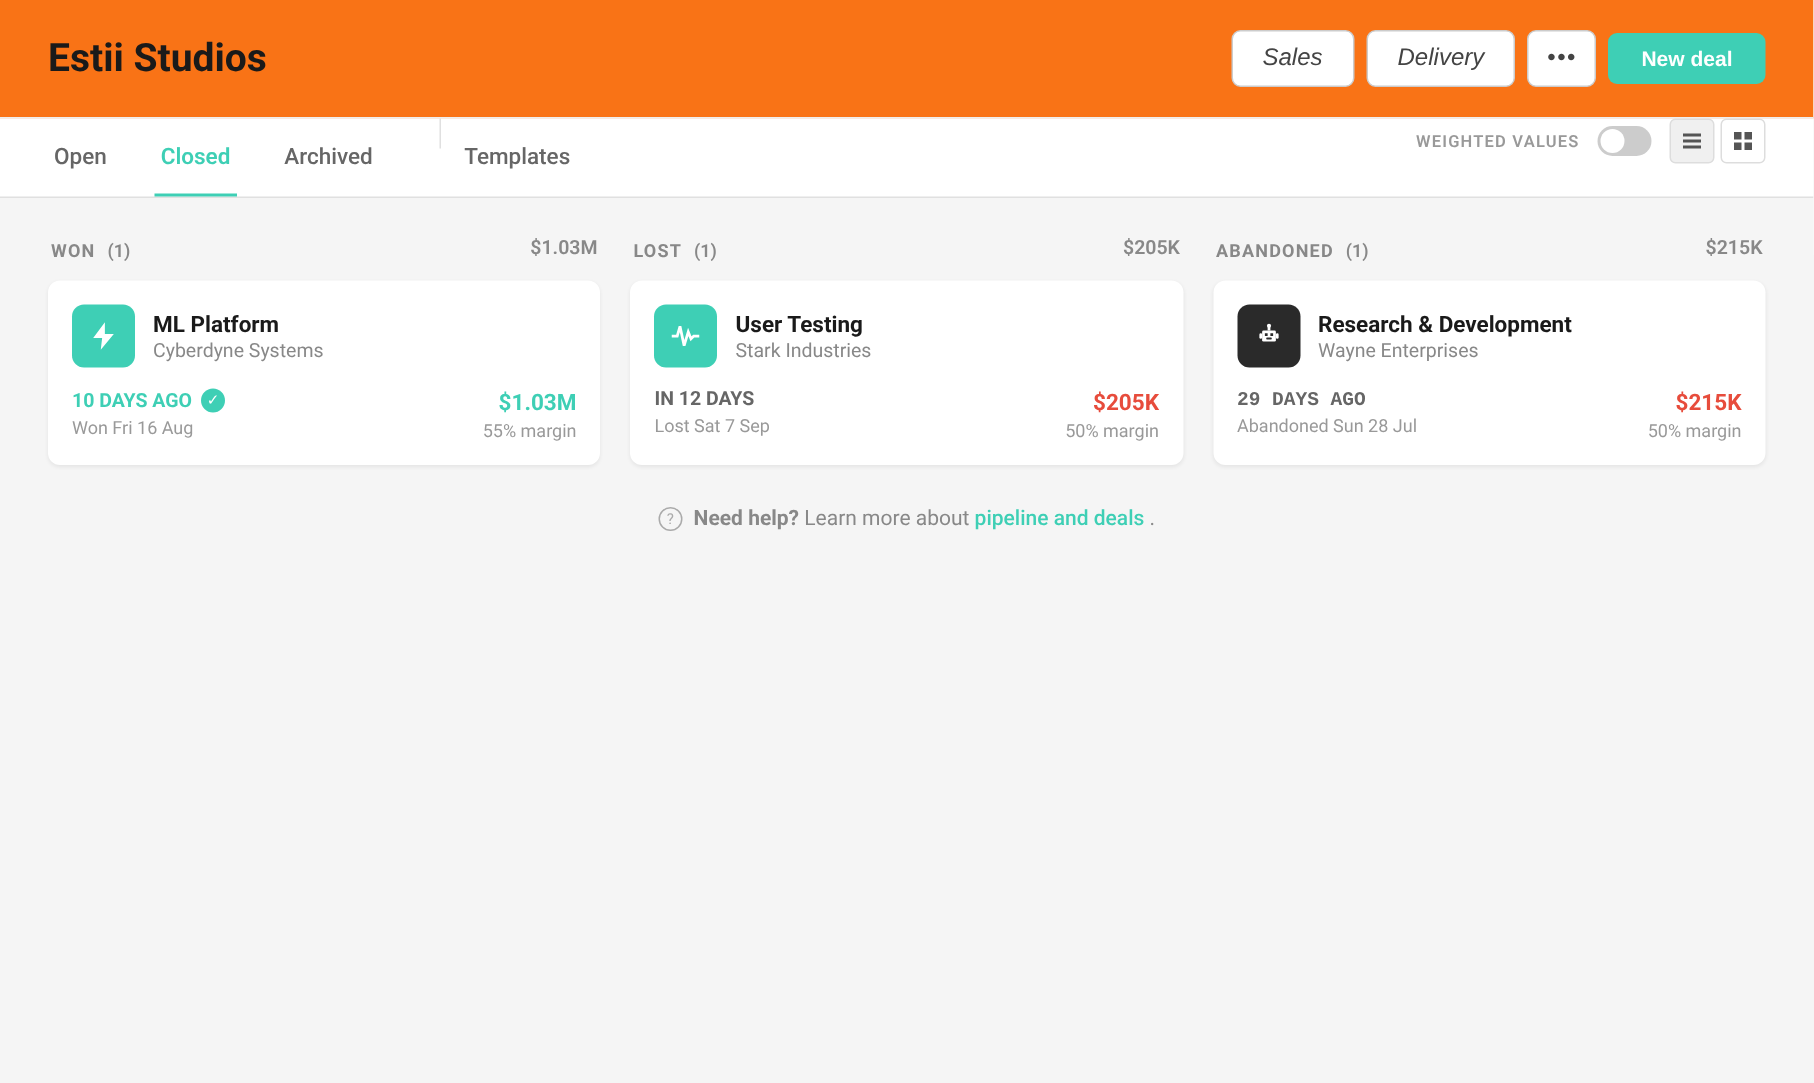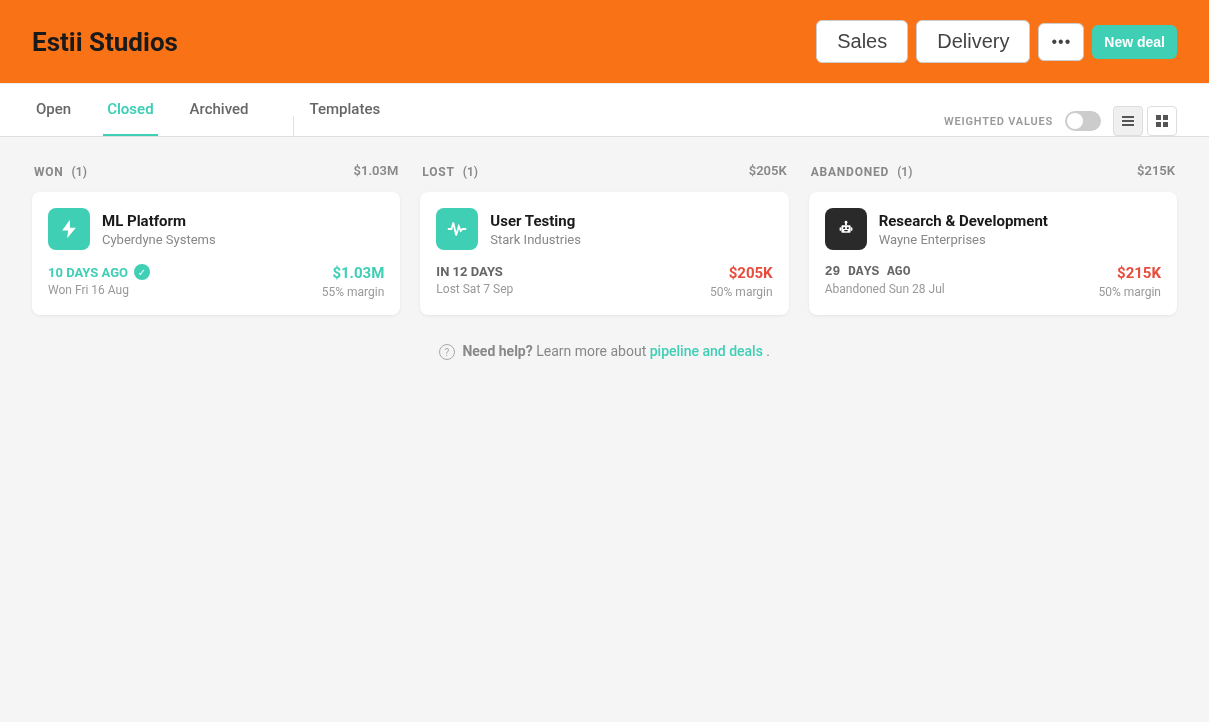--- a/index.html
+++ b/index.html
@@ -30,48 +30,49 @@
     .header-actions {
       display: flex;
       align-items: center;
       gap: 8px;
     }
     .btn-outline {
       padding: 9px 20px;
       border: 1px solid #ccc;
       background: #fff;
       border-radius: 6px;
-      font-size: 20px;
+      font-size: 16px;
       color: #444;
       cursor: pointer;
       font-weight: 500;
+      font-style: italic;
     }
     .btn-dots {
       padding: 9px 12px;
       border: 1px solid #ccc;
       background: #fff;
       border-radius: 6px;
       font-size: 16px;
       color: #444;
       cursor: pointer;
       letter-spacing: 1px;
     }
     .btn-primary {
-      padding: 9px 12px;
+      padding: 9px 22px;
       background: #3ecfb5;
       border: none;
       border-radius: 6px;
       font-size: 14px;
       color: #fff;
       cursor: pointer;
       font-weight: 600;
     }
     .tabs-bar {
       display: flex;
-      align-items: flex-end;
+      align-items: flex-start;
       padding: 0 32px;
       background: #fff;
       border-bottom: 1px solid #e0e0e0;
     }
     .tab-item {
       padding: 16px 4px;
       margin-right: 28px;
       font-size: 15px;
       color: #666;
       cursor: pointer;

